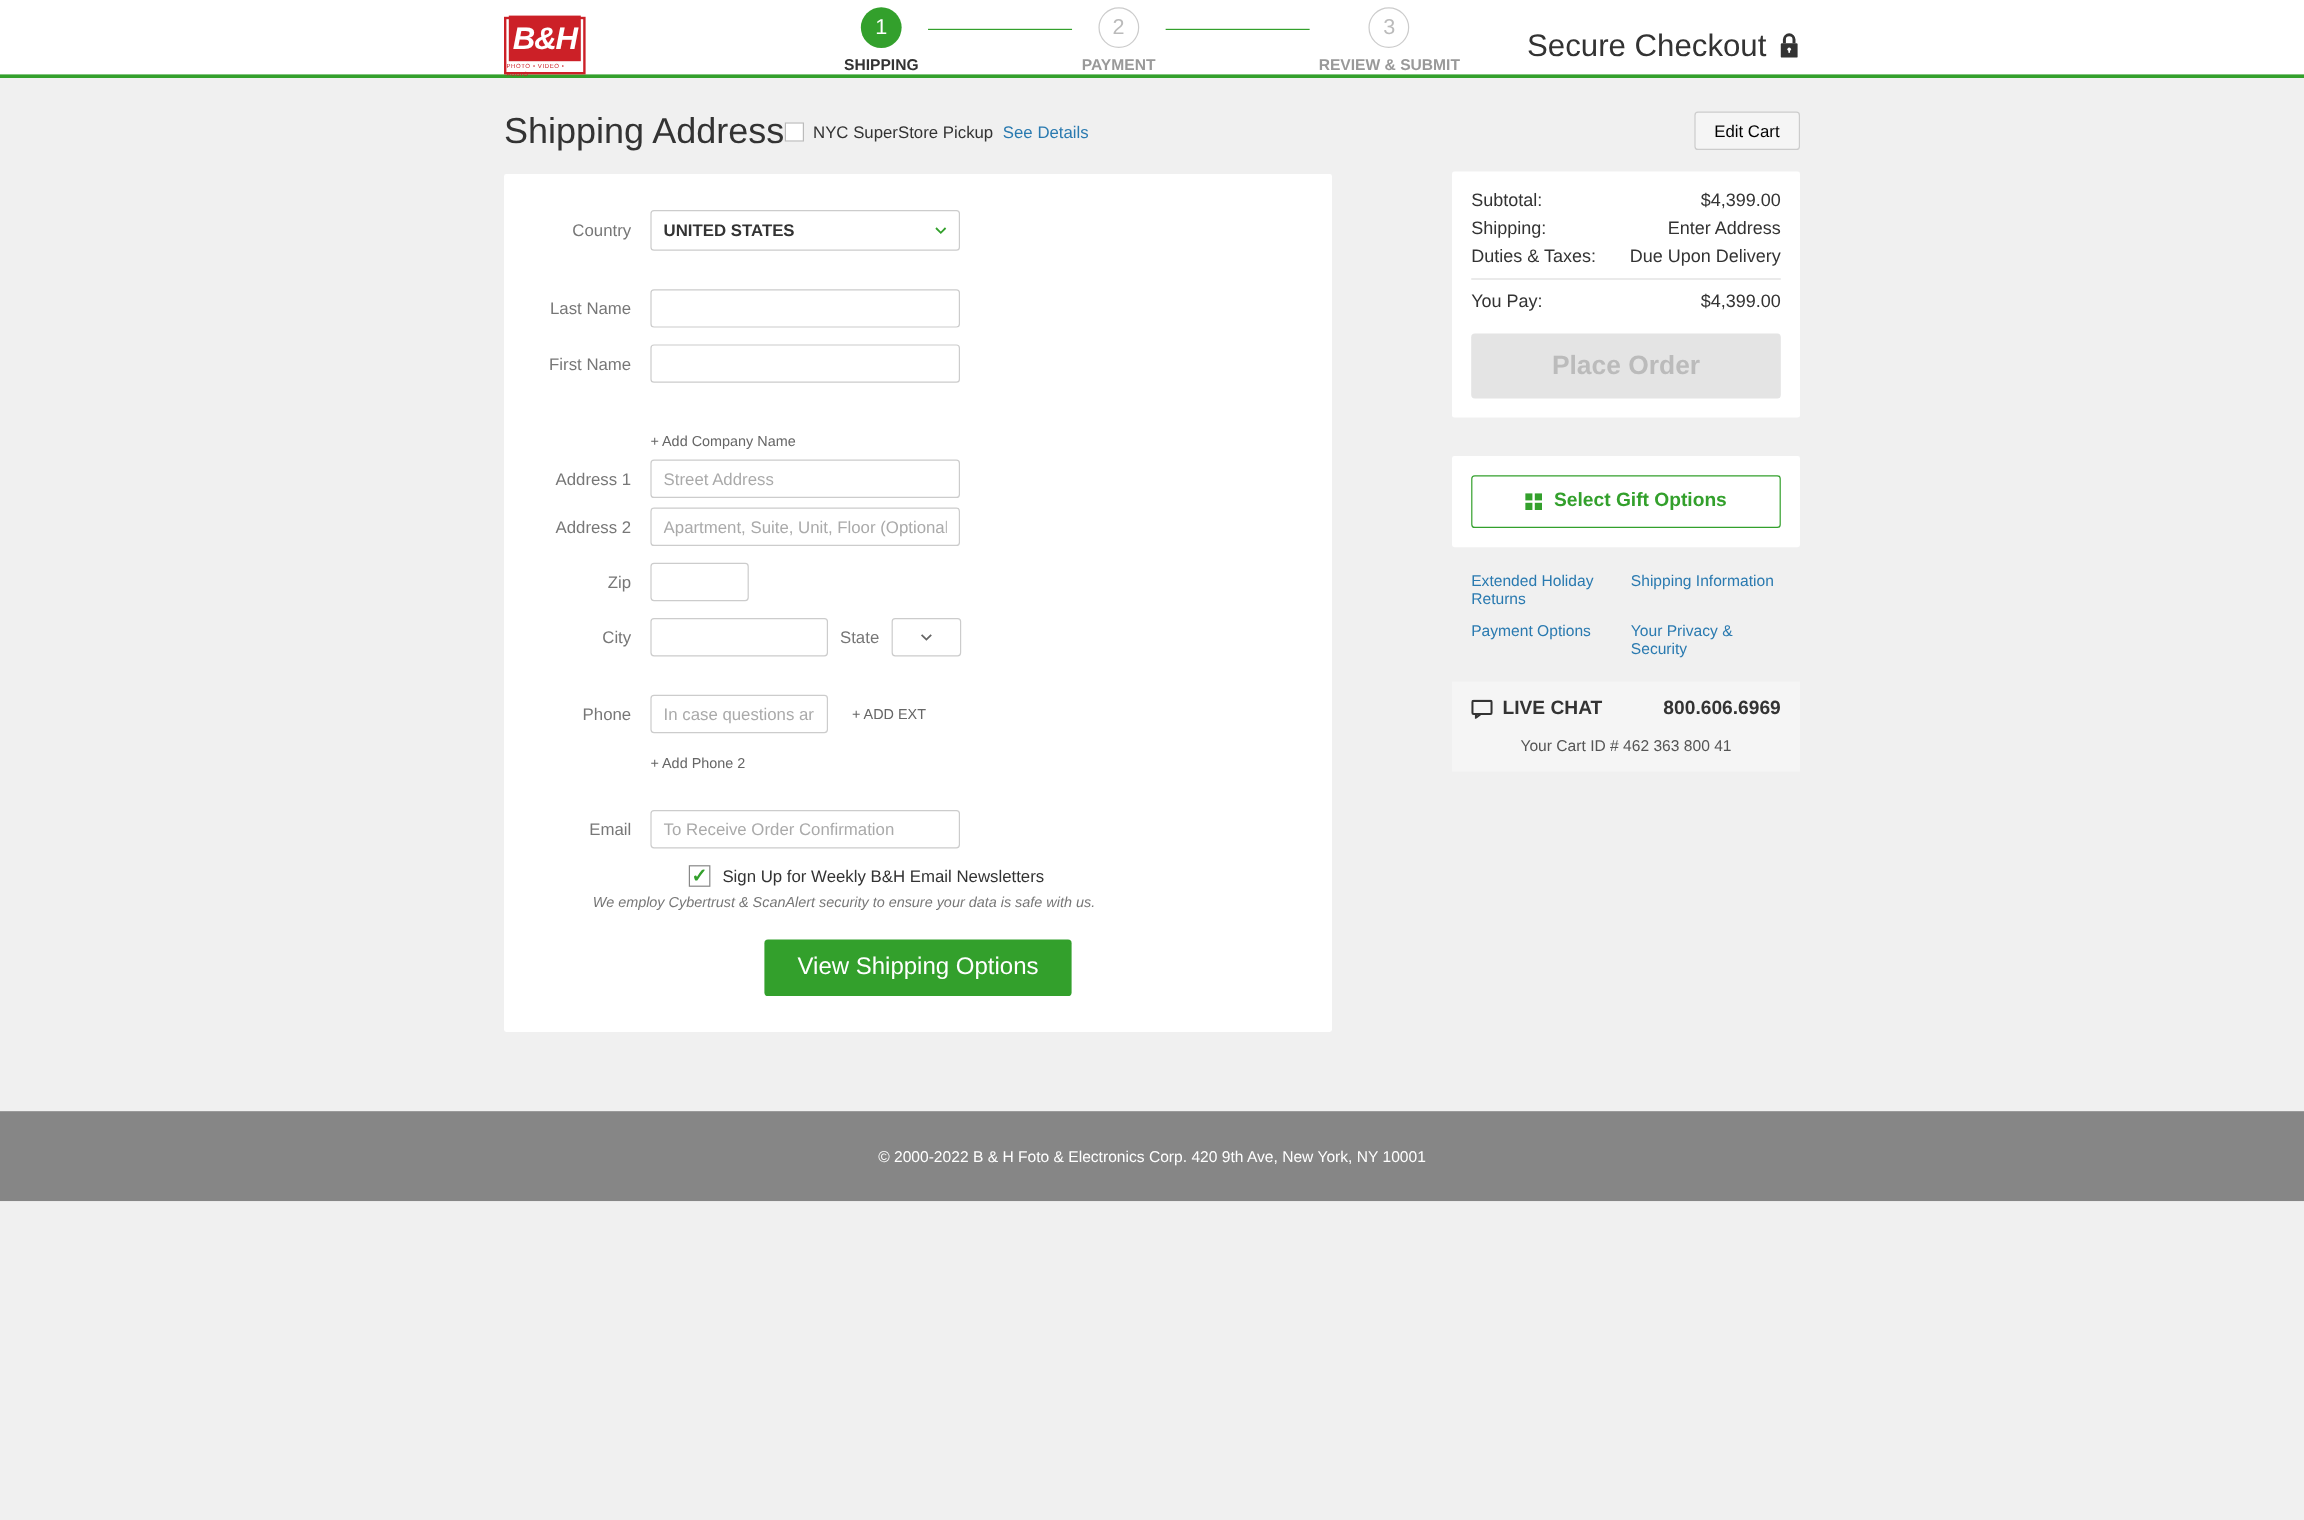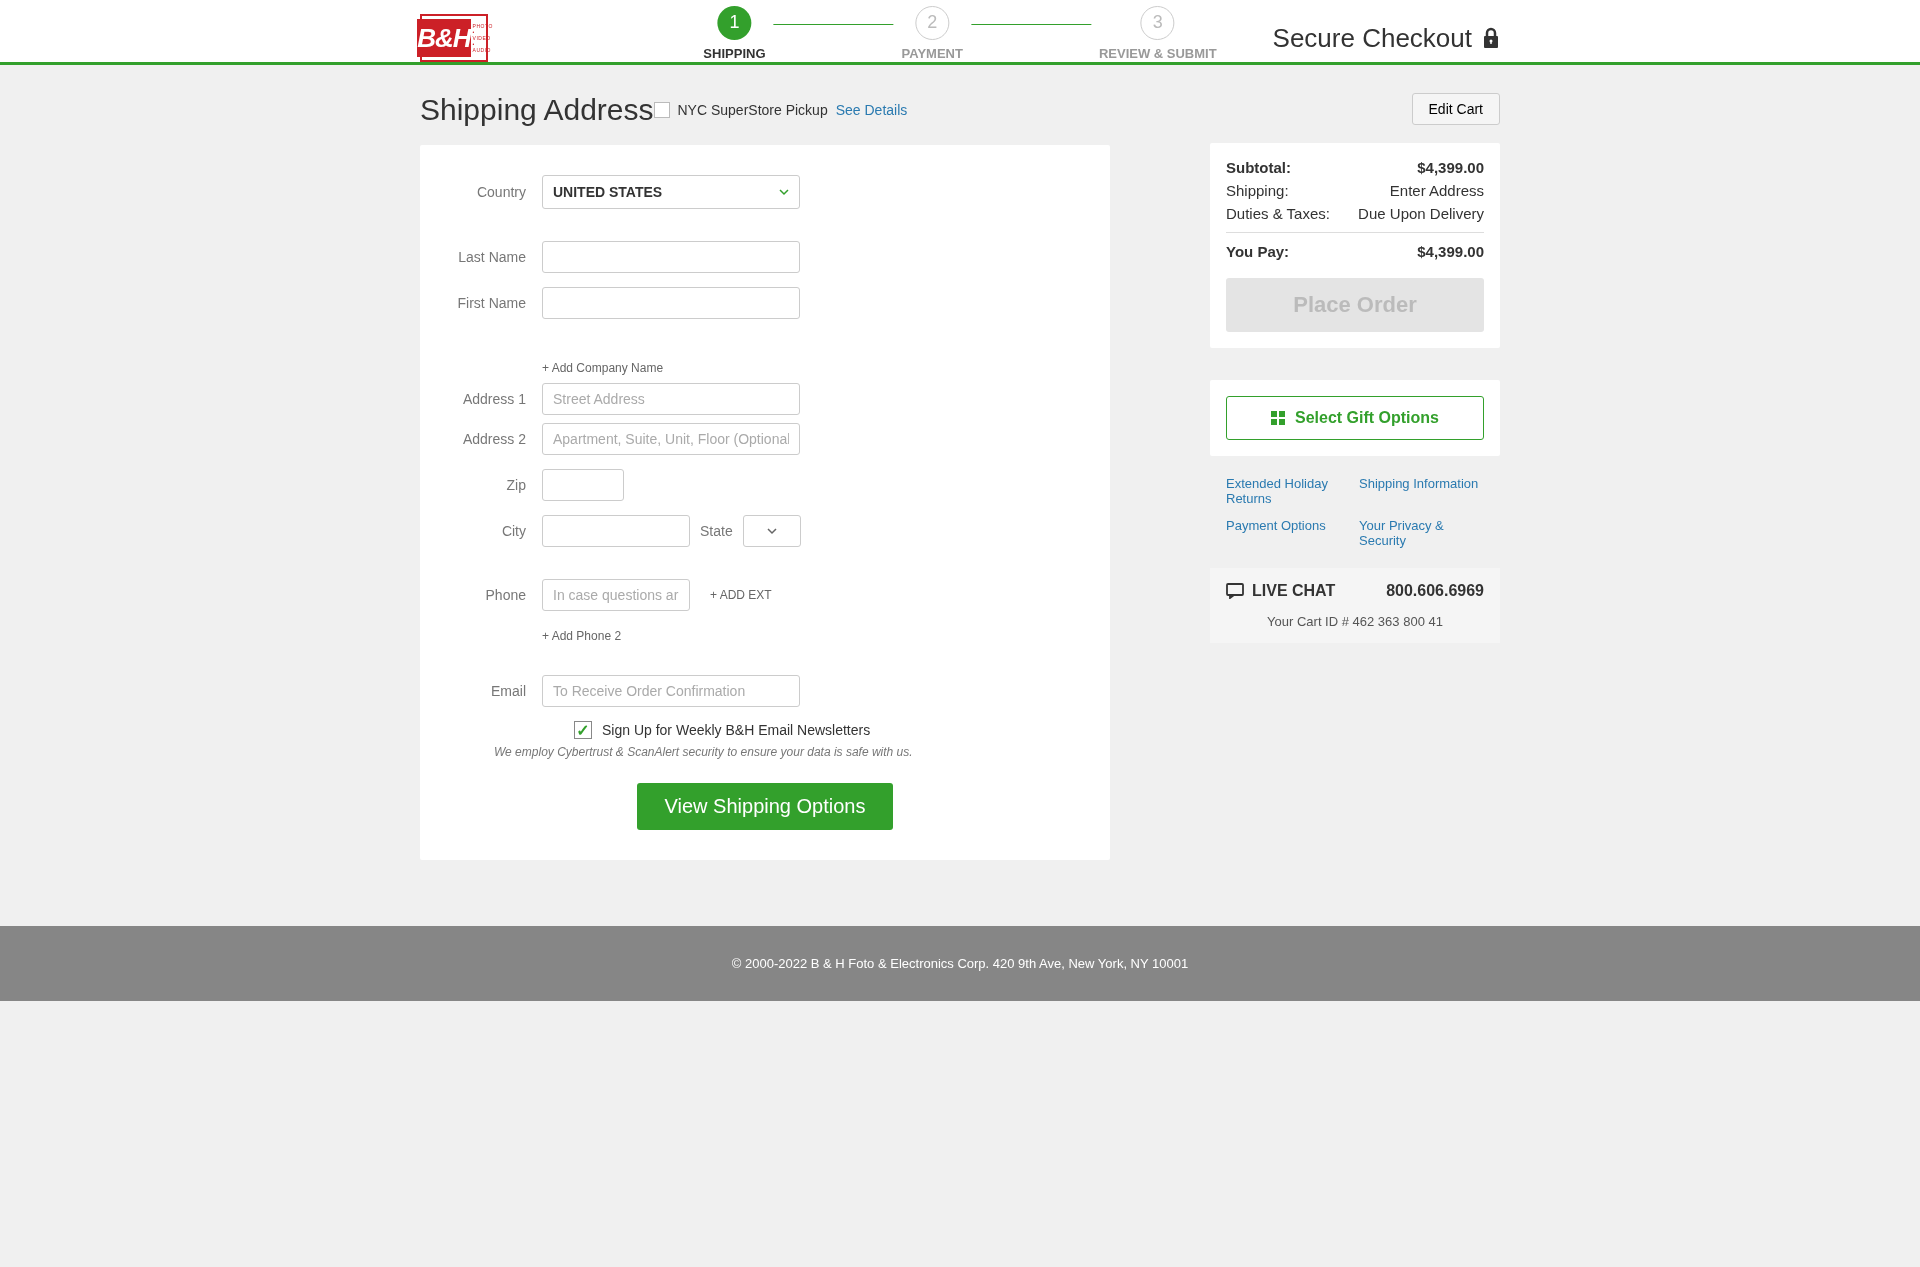--- a/index.html
+++ b/index.html
@@ -1,21 +1,21 @@
 <!DOCTYPE html>
 <html><head>
   <meta charset="utf-8">
   <style>
     * { box-sizing: border-box; margin: 0; padding: 0; }
     body { font-family: -apple-system, BlinkMacSystemFont, "Segoe UI", Helvetica, Arial, sans-serif; background: #f0f0f0; color: #333; }
     
     .header { background: #fff; border-bottom: 3px solid #33a02c; padding: 14px 0 0 0; }
     .header-inner { max-width: 1080px; margin: 0 auto; display: flex; align-items: center; justify-content: space-between; position: relative; }
     
-    .logo { width: 68px; height: 48px; border: 2px solid #cc2027; display: flex; flex-direction: row; align-items: center; justify-content: center; }
+    .logo { width: 68px; height: 48px; border: 2px solid #cc2027; display: flex; flex-direction: column; align-items: center; justify-content: center; }
     .logo-text { font-size: 26px; font-weight: 900; color: #fff; background: #cc2027; width: calc(100% - 4px); text-align: center; line-height: 1; padding: 6px 0; margin: 2px; letter-spacing: -1px; font-style: italic; }
     .logo-sub { font-size: 5px; color: #cc2027; letter-spacing: 0.5px; }
     
     .steps { display: flex; align-items: center; position: absolute; left: 50%; transform: translateX(-50%); }
     .step { display: flex; flex-direction: column; align-items: center; gap: 6px; }
     .step-circle { width: 34px; height: 34px; border-radius: 50%; display: flex; align-items: center; justify-content: center; font-size: 18px; font-weight: 500; }
     .step-circle.active { background: #33a02c; color: #fff; }
     .step-circle.inactive { border: 1px solid #ccc; color: #bbb; background: #fff; }
     .step-label { font-size: 13px; font-weight: 700; padding-bottom: 10px; }
     .step-label.active { color: #333; }
@@ -60,21 +60,21 @@
     .newsletter-text { font-size: 14px; }
     .security-note { font-size: 12px; font-style: italic; color: #777; margin: 0 0 24px 74px; }
     
     .submit-btn { display: block; margin: 0 auto; background: #33a02c; color: #fff; border: none; border-radius: 3px; padding: 12px 28px; font-size: 20px; cursor: pointer; }
     
     .sidebar { width: 290px; }
     .edit-cart { float: right; background: #f5f5f5; border: 1px solid #ccc; border-radius: 3px; padding: 7px 16px; font-size: 14px; cursor: pointer; margin-bottom: 18px; }
     
     .summary-card { background: #fff; border-radius: 2px; padding: 16px; clear: both; }
     .summary-row { display: flex; justify-content: space-between; font-size: 15px; margin-bottom: 6px; }
-    .summary-row.bold { font-weight: 700; }
+    .summary-row.bold { font-weight: 400; }
     .summary-divider { border: none; border-top: 1px solid #ddd; margin: 10px 0; }
     .place-order { width: 100%; background: #e4e4e4; color: #bbb; border: none; border-radius: 3px; padding: 14px; font-size: 22px; font-weight: 600; margin-top: 12px; cursor: not-allowed; }
     
     .gift-card { background: #fff; border-radius: 2px; padding: 16px; margin-top: 32px; }
     .gift-btn { width: 100%; border: 1px solid #33a02c; background: #fff; color: #33a02c; border-radius: 3px; padding: 12px; font-size: 16px; font-weight: 600; cursor: pointer; display: flex; align-items: center; justify-content: center; gap: 10px; }
     .gift-icon { width: 14px; height: 14px; }
     
     .links-grid { display: grid; grid-template-columns: 1fr 1fr; gap: 12px 8px; padding: 20px 16px; }
     .link-item { color: #2a7ab0; font-size: 13px; cursor: pointer; }
     

